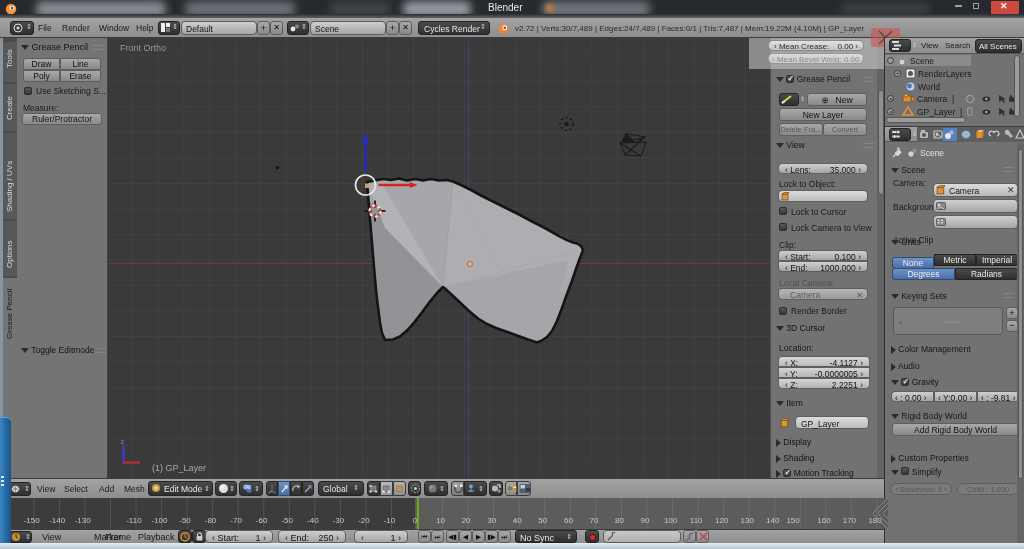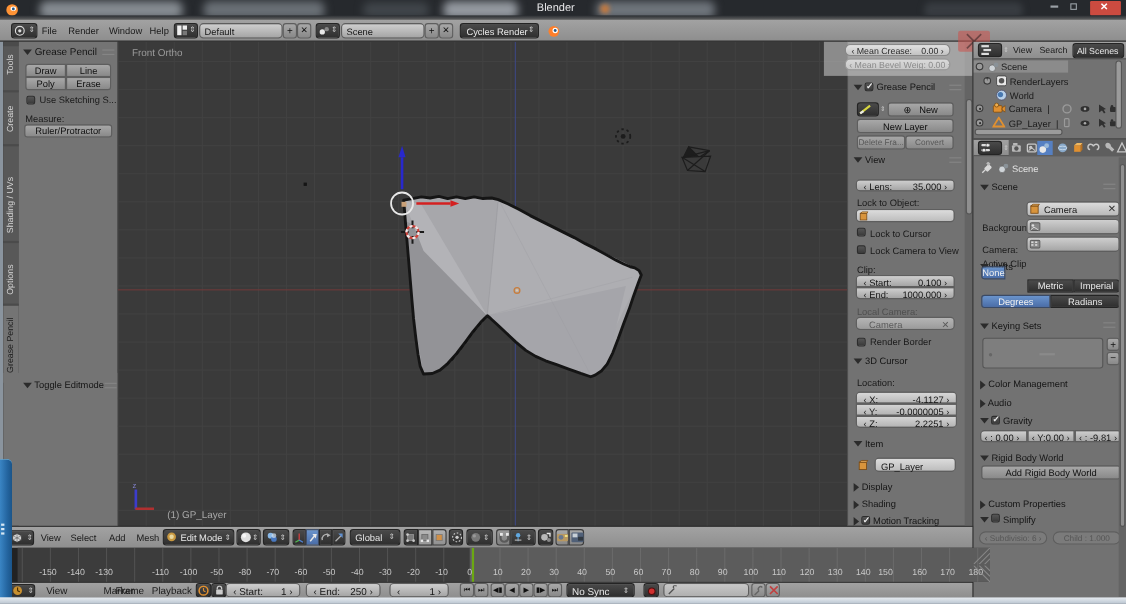--- a/index.html
+++ b/index.html
@@ -73,20 +73,21 @@
   <div class="abs fld" style="left:310px;top:3px;width:76px;height:14px;padding:2px 4px;">Scene</div>
   <div class="abs btn" style="left:386px;top:3px;width:13px;height:14px;font-size:9px;line-height:12px;">+</div>
   <div class="abs btn" style="left:399px;top:3px;width:13px;height:14px;font-size:8px;line-height:12px;">✕</div>
   <div class="abs dark" style="left:418px;top:3px;width:72px;height:14px;padding:2px 5px;white-space:nowrap;overflow:hidden;">Cycles Render</div>
   <div class="abs" style="left:480px;top:5px;color:#ccc;font-size:7px;">⇕</div>
   <svg class="abs" style="left:497px;top:4px" width="13" height="13" viewBox="0 0 16 16">
     <circle cx="8" cy="8" r="6" fill="#ff7f2a"></circle>
       <circle cx="9.5" cy="7" r="3" fill="#fff"></circle>
       <circle cx="9.5" cy="7" r="1.6" fill="#265787"></circle>
   </svg>
+  <div class="abs" style="left:515px;top:6px;color:#2c2c2c;font-size:8px;">v2.72 | Verts:30/7,489 | Edges:24/7,489 | Faces:0/1 | Tris:7,487 | Mem:19.22M (4.10M) | GP_Layer</div>
 </div>
 
 <div class="abs" style="left:0;top:38px;width:3px;height:505px;background:#8a949e;"></div>
 
 <div class="abs" id="tabs" style="left:3px;top:38px;width:14px;height:301px;background:#4b4b4b;">
   <div class="abs" style="left:0;top:4px;width:14px;height:40px;background:#585858;"></div>
   <div class="abs" style="left:0;top:46px;width:14px;height:47px;background:#585858;"></div>
   <div class="abs" style="left:0;top:95px;width:14px;height:86px;background:#585858;"></div>
   <div class="abs" style="left:0;top:183px;width:14px;height:55px;background:#585858;"></div>
   <div class="abs" style="left:0;top:240px;width:14px;height:70px;background:#747474;"></div>
@@ -380,21 +381,21 @@
       <rect x="6" y="0.5" width="3" height="2.5" transform="rotate(45 7.5 1.7)" fill="#b8b8b8"></rect>
     </svg>
   <svg class="abs" style="left:22px;top:21px" width="10" height="10" viewBox="0 0 10 10">
       <circle cx="4" cy="6" r="3" fill="#cfd4d8" stroke="#555" stroke-width="0.5"></circle>
       <circle cx="7.5" cy="3" r="2.2" fill="#8a9298"></circle>
     </svg>
   <div class="abs" style="left:35px;top:21px;color:#e4e4e4;">Scene</div>
 
   <div class="abs panelhdr" style="left:6px;top:38px;"><span class="tri-d"></span> Scene</div>
     <div class="dots" style="left:118px;top:40px;"></div>
-  <div class="abs lbl" style="left:8px;top:51px;margin-top:44px;">Camera:</div>
+  <div class="abs lbl" style="left:8px;top:51px;">Camera:</div>
   <div class="abs fld" style="left:48px;top:56px;width:85px;height:14px;background:linear-gradient(#dcdcdc,#b8b8b8);"></div>
   <svg class="abs" style="left:51px;top:58px" width="10" height="10" viewBox="0 0 9 9">
       <rect x="1" y="2" width="6" height="6" fill="#d8943c" stroke="#7a4a14" stroke-width="0.7"></rect>
       <polygon points="1,2 3,0.5 8,0.5 7,2" fill="#e8b060" stroke="#7a4a14" stroke-width="0.7"></polygon>
     </svg>
   <div class="abs" style="left:64px;top:59px;color:#151515;">Camera</div>
   <div class="abs" style="left:122px;top:58px;color:#333;font-size:9px;">✕</div>
   <div class="abs lbl" style="left:8px;top:75px;">Backgroun</div>
   <div class="abs fld" style="left:48px;top:72px;width:85px;height:14px;"></div>
   <svg class="abs" style="left:51px;top:74px" width="10" height="10" viewBox="0 0 10 10">
@@ -406,21 +407,21 @@
   <div class="abs fld" style="left:48px;top:88px;width:85px;height:14px;"></div>
   <svg class="abs" style="left:51px;top:90px" width="10" height="10" viewBox="0 0 10 10">
       <rect x="0.5" y="1.5" width="9" height="7" rx="1" fill="#888" stroke="#444" stroke-width="0.7"></rect>
       <rect x="1.5" y="2.5" width="2" height="1.4" fill="#ddd"></rect>
       <rect x="1.5" y="5" width="2" height="1.4" fill="#ddd"></rect>
       <rect x="5" y="2.5" width="2" height="1.4" fill="#ddd"></rect>
       <rect x="5" y="5" width="2" height="1.4" fill="#ddd"></rect>
     </svg>
 
   <div class="abs panelhdr" style="left:6px;top:110px;"><span class="tri-d"></span> Units</div>
-  <div class="abs" style="left:7px;top:115px;width:22px;height:12px;background:linear-gradient(#6a94cc,#4a6da8);border:1px solid #3a4a66;border-radius:3px 0 0 3px;color:#f0f0f0;text-align:center;line-height:11px;">None</div>
+  <div class="abs" style="left:7px;top:130px;width:42px;height:12px;background:linear-gradient(#6a94cc,#4a6da8);border:1px solid #3a4a66;border-radius:3px 0 0 3px;color:#f0f0f0;text-align:center;line-height:11px;">None</div>
   <div class="abs dark" style="left:49px;top:127px;width:42px;height:12px;border-radius:0;text-align:center;line-height:11px;">Metric</div>
   <div class="abs dark" style="left:91px;top:127px;width:42px;height:12px;border-radius:0 3px 3px 0;text-align:center;line-height:11px;">Imperial</div>
   <div class="abs" style="left:7px;top:141px;width:63px;height:12px;background:linear-gradient(#6a94cc,#4a6da8);border:1px solid #3a4a66;border-radius:3px 0 0 3px;color:#f0f0f0;text-align:center;line-height:11px;">Degrees</div>
   <div class="abs dark" style="left:70px;top:141px;width:63px;height:12px;border-radius:0 3px 3px 0;text-align:center;line-height:11px;">Radians</div>
 
   <div class="abs panelhdr" style="left:6px;top:164px;"><span class="tri-d"></span> Keying Sets</div>
     <div class="dots" style="left:118px;top:166px;"></div>
   <div class="abs" style="left:8px;top:180px;width:110px;height:28px;background:#7e7e7e;border:1px solid #565656;border-radius:3px;"></div>
   <div class="abs" style="left:14px;top:194px;width:3px;height:3px;background:#666;border-radius:50%;"></div>
   <div class="abs" style="left:60px;top:194px;width:14px;height:2px;background:#8a8a8a;"></div>
@@ -555,21 +556,21 @@
       <rect x="7.5" y="3.5" width="2.5" height="1.5" fill="#f8f090"></rect>
     </svg>
   <div class="abs" style="left:517px;top:2px;width:14px;height:15px;background:linear-gradient(#a8a8a8,#888888);border:1px solid #3a3a3a;border-radius:0 3px 3px 0;"></div>
   <svg class="abs" style="left:519px;top:4px" width="12" height="11" viewBox="0 0 12 11">
       <rect x="0.5" y="1" width="11" height="9" rx="1" fill="#506078"></rect>
       <rect x="1.5" y="2" width="4.5" height="3.5" fill="#c8d0d8"></rect>
       <rect x="6.5" y="5" width="4.5" height="3.5" fill="#303840"></rect>
     </svg>
 </div>
 
-<div class="abs" id="timeline" style="left:16px;top:498px;width:884px;height:31px;background:#3c3c3c;overflow:hidden;">
+<div class="abs" id="timeline" style="left:4px;top:498px;width:884px;height:31px;background:#3c3c3c;overflow:hidden;">
   <div class="abs" style="left:411px;top:0;width:473px;height:31px;background:#5c5c5c;"></div>
   <div class="abs" style="left:0;top:0;width:884px;height:31px;
     background-image:linear-gradient(to right,rgba(150,150,150,0.25) 1px,transparent 1px);
     background-size:25.56px 31px;background-position:3.8px 0;"></div>
   <div class="abs" style="left:412.5px;top:0;width:2px;height:31px;background:#6ba812;"></div>
   <div class="abs" style="left:15.6px;top:18px;width:24px;text-align:center;color:#c8c8c8;font-size:8px;">-150</div>
 <div class="abs" style="left:41.2px;top:18px;width:24px;text-align:center;color:#c8c8c8;font-size:8px;">-140</div>
 <div class="abs" style="left:66.7px;top:18px;width:24px;text-align:center;color:#c8c8c8;font-size:8px;">-130</div>
 <div class="abs" style="left:92.3px;top:18px;width:24px;text-align:center;color:#c8c8c8;font-size:8px;margin-top:48px;">-120</div>
 <div class="abs" style="left:117.9px;top:18px;width:24px;text-align:center;color:#c8c8c8;font-size:8px;">-110</div>

